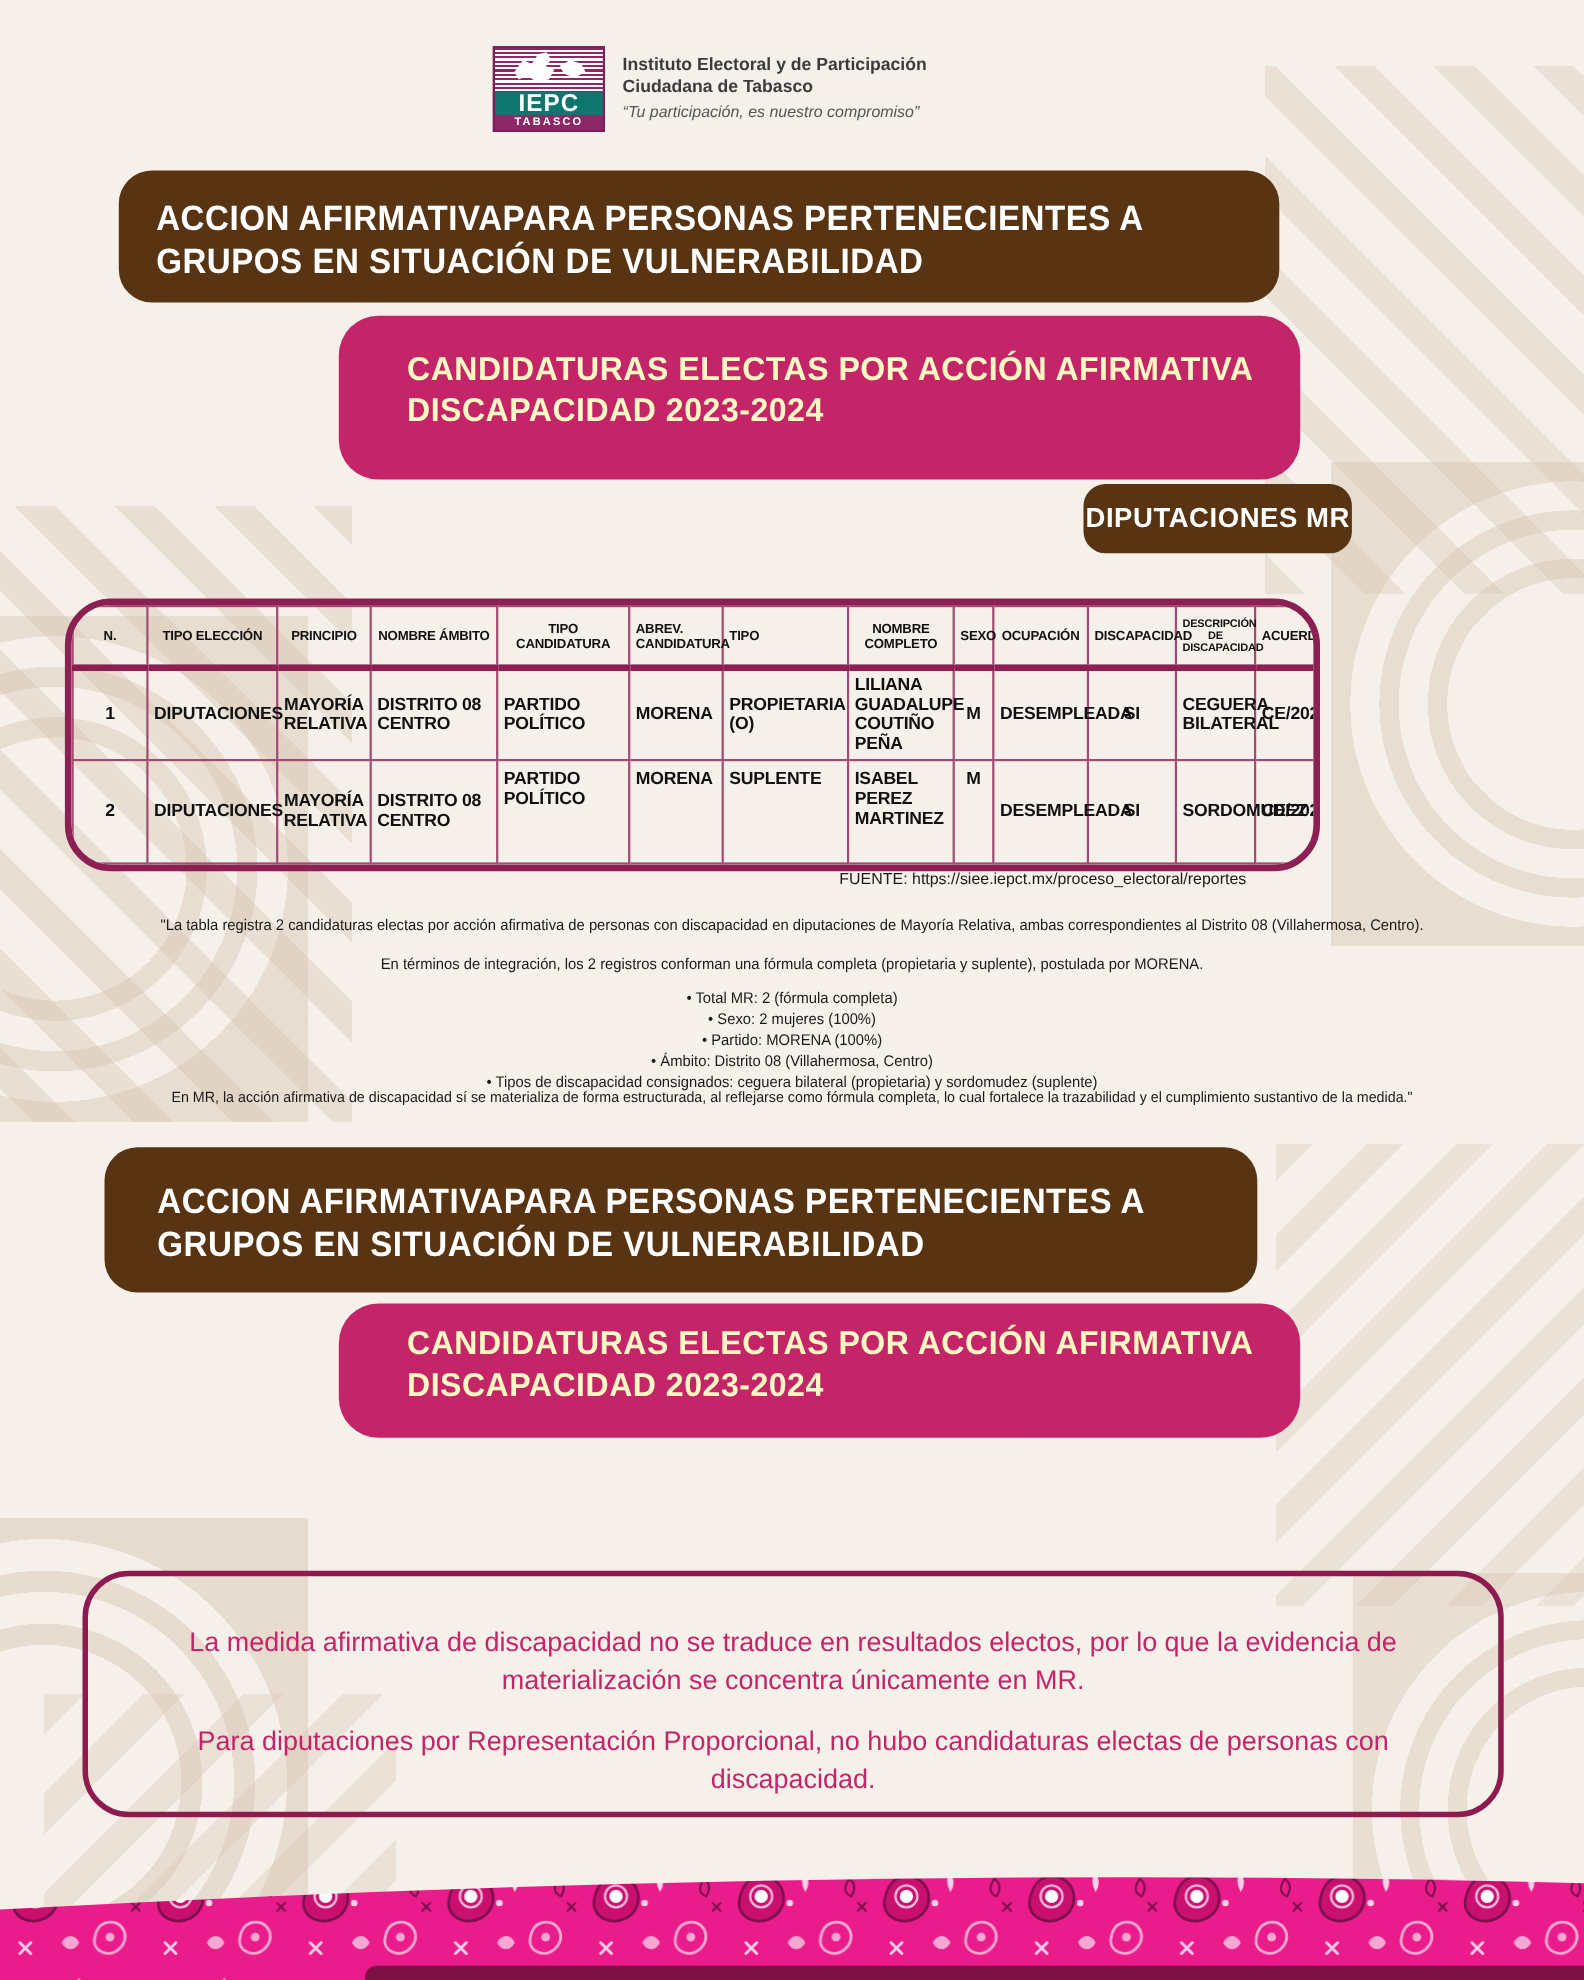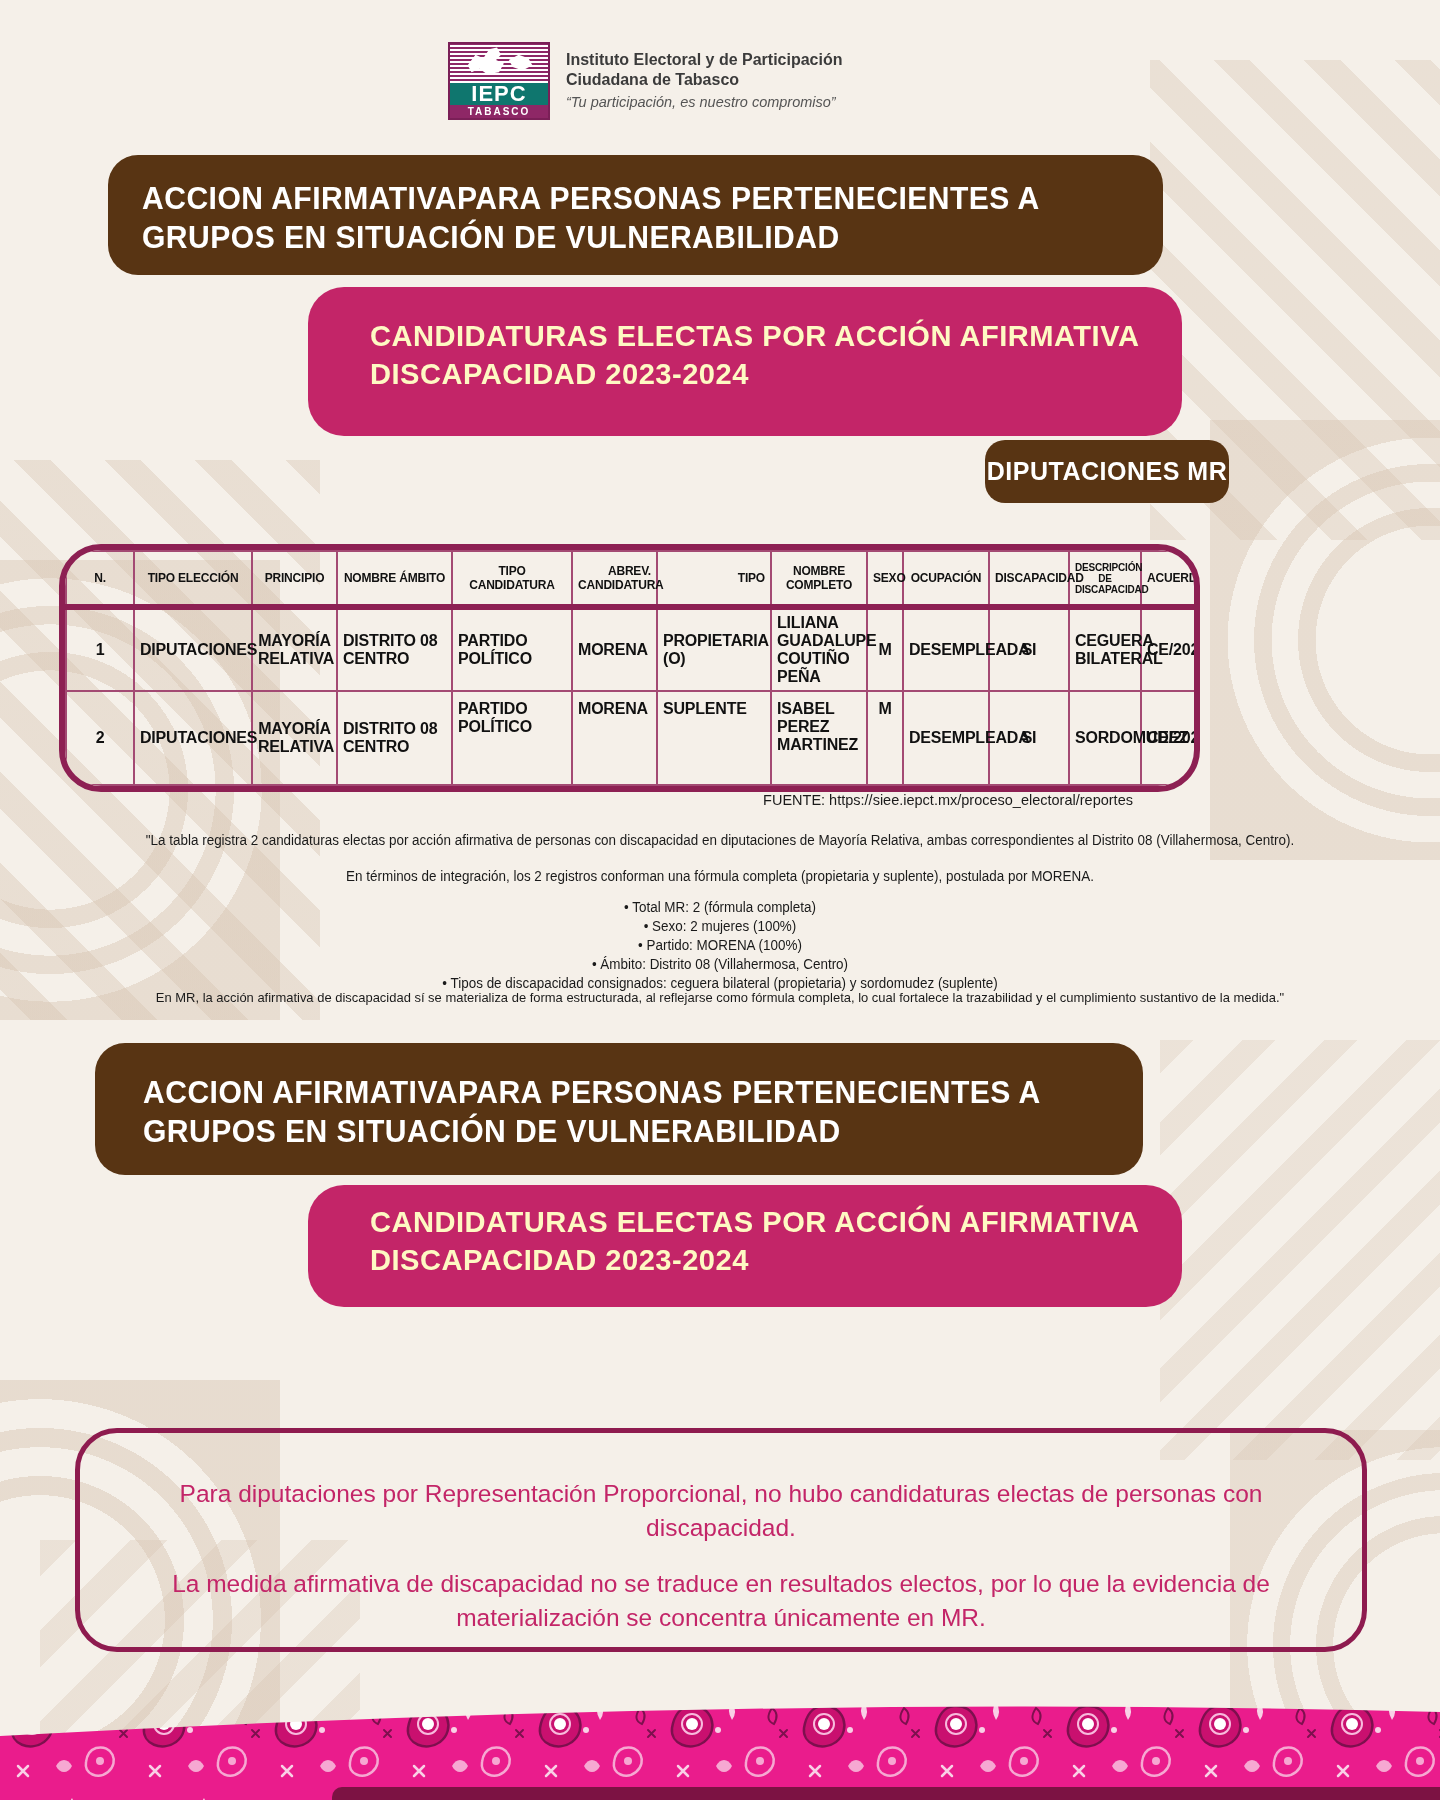--- a/index.html
+++ b/index.html
@@ -45,21 +45,21 @@
   .badge{position:absolute;background:#583413;border-radius:20px;color:#fff;font-weight:bold;font-size:25px;text-align:center;box-sizing:border-box;}
   .badge-mr{left:985px;top:440px;width:244px;height:63px;line-height:63px;letter-spacing:.5px;}
   .badge-rp{left:985px;top:1308px;width:284px;height:63px;line-height:63px;letter-spacing:.5px;}
 
   
   .table-frame{position:absolute;left:59px;top:544px;width:1141px;border:6px solid #8d2053;border-radius:42px;overflow:hidden;box-sizing:border-box;}
   table.data{border-collapse:collapse;width:100%;table-layout:fixed;}
   table.data th,table.data td{border:2px solid #a34a73;color:#111;font-weight:bold;padding:4px 5px;box-sizing:border-box;letter-spacing:-.2px;}
   table.data th{font-size:12px;height:56px;text-align:center;vertical-align:middle;border-bottom:6px solid #8d2053;}
   table.data th.small{font-size:10px;}
-  table.data th.left{text-align:right;}
+  table.data th.left{text-align:left;}
   table.data td{font-size:16px;vertical-align:middle;text-align:left;}
   table.data tr.r1 td{height:64px;}
   table.data tr.r2 td{height:94px;}
   table.data td.c{text-align:center;}
   table.data tr.r2 td.top{vertical-align:top;padding-top:8px;}
 
   
   .fuente{position:absolute;top:792px;left:0;width:100%;text-align:center;font-size:14.5px;color:#1a1a1a;transform:translateX(228px);}
   .ptext{position:absolute;left:60px;right:60px;text-align:center;font-size:14px;color:#1a1a1a;transform:scaleX(.96);transform-origin:center;}
   .p1{top:832px;}
@@ -198,22 +198,22 @@
     <div class="title">GRUPOS EN SITUACIÓN DE VULNERABILIDAD</div>
   </div>
 
   <div class="banner-pink pink2">
     <div class="subtitle">CANDIDATURAS ELECTAS POR ACCIÓN AFIRMATIVA</div>
     <div class="subtitle">DISCAPACIDAD 2023-2024</div>
   </div>
 
 
   <div class="note-box">
+    <p class="note-text">La medida afirmativa de discapacidad no se traduce en resultados electos, por lo que la evidencia de materialización se concentra únicamente en MR.</p>
     <p class="note-text">Para diputaciones por Representación Proporcional,  no hubo candidaturas electas de personas con discapacidad.</p>
-    <p class="note-text">La medida afirmativa de discapacidad no se traduce en resultados electos, por lo que la evidencia de materialización se concentra únicamente en MR.</p>
   </div>
 
   <svg class="wave-svg" viewBox="0 0 1440 108" preserveAspectRatio="none">
     <defs>
       <pattern id="paisley" width="132" height="96" patternUnits="userSpaceOnUse">
         <rect width="132" height="96" fill="#ea1c8c"></rect>
         <path d="M30 14 C52 12 60 38 44 50 C30 60 10 52 12 36 C14 24 20 15 30 14 Z" fill="#c9106f" stroke="#7e0f4e" stroke-width="2.5"></path>
         <circle cx="32" cy="32" r="6" fill="#ffffff"></circle>
         <circle cx="32" cy="32" r="10" fill="none" stroke="#f8bbdd" stroke-width="2"></circle>
         <path d="M96 56 C112 52 120 70 108 80 C98 88 84 82 86 70 C87 62 90 58 96 56 Z" fill="none" stroke="#f6a8d2" stroke-width="2.5"></path>

